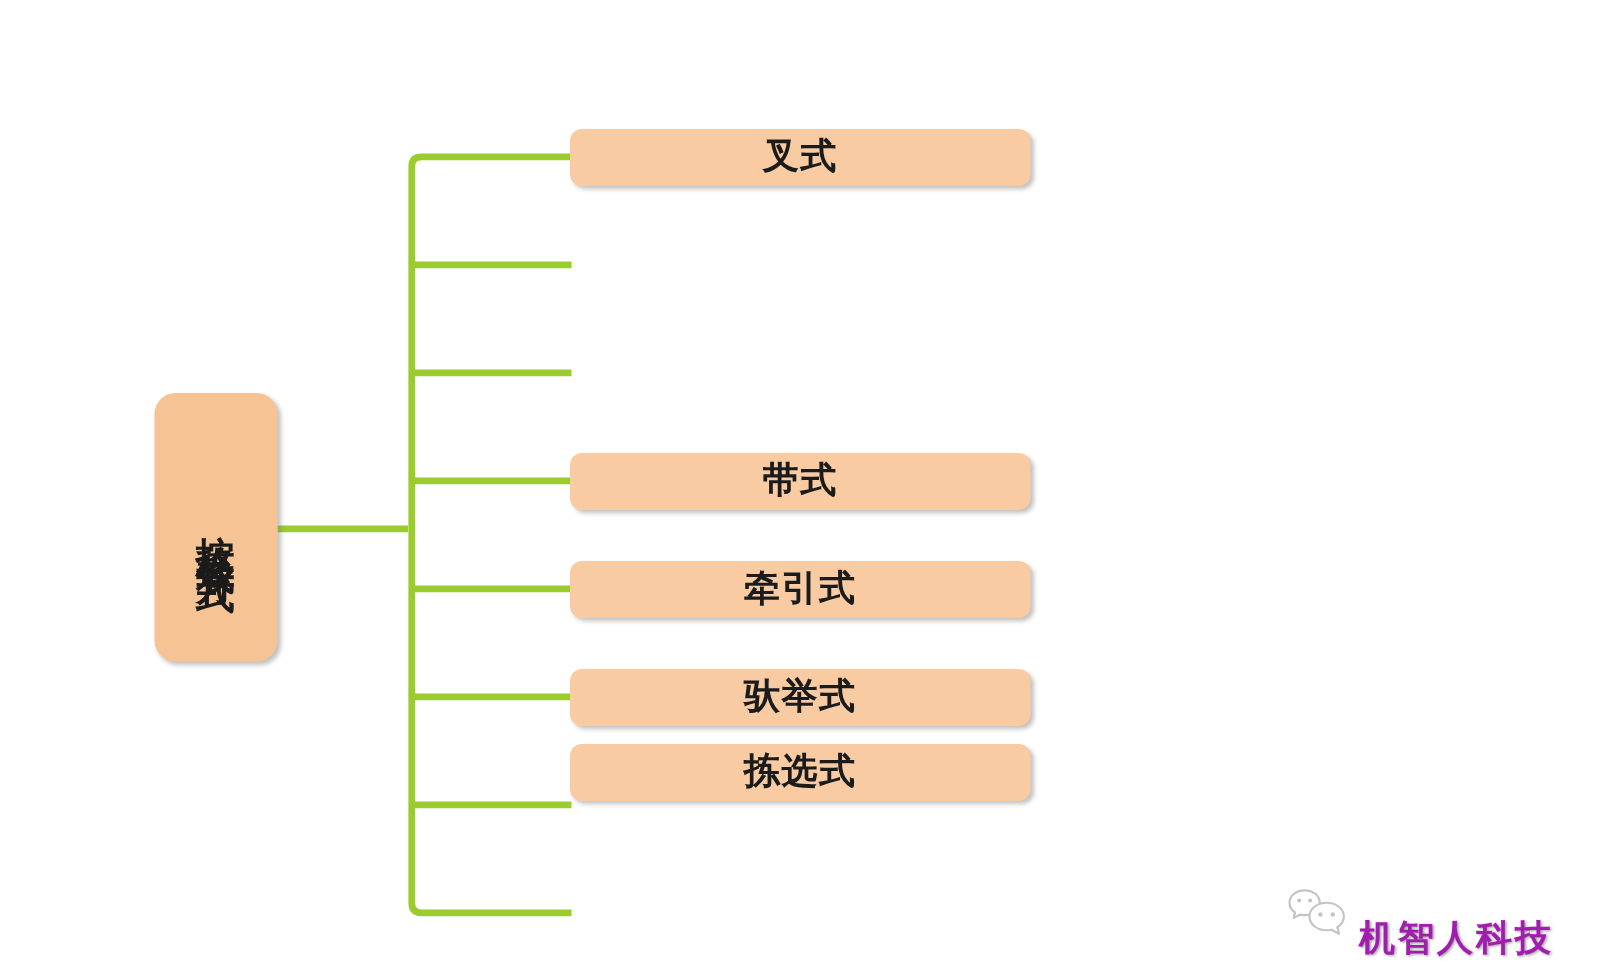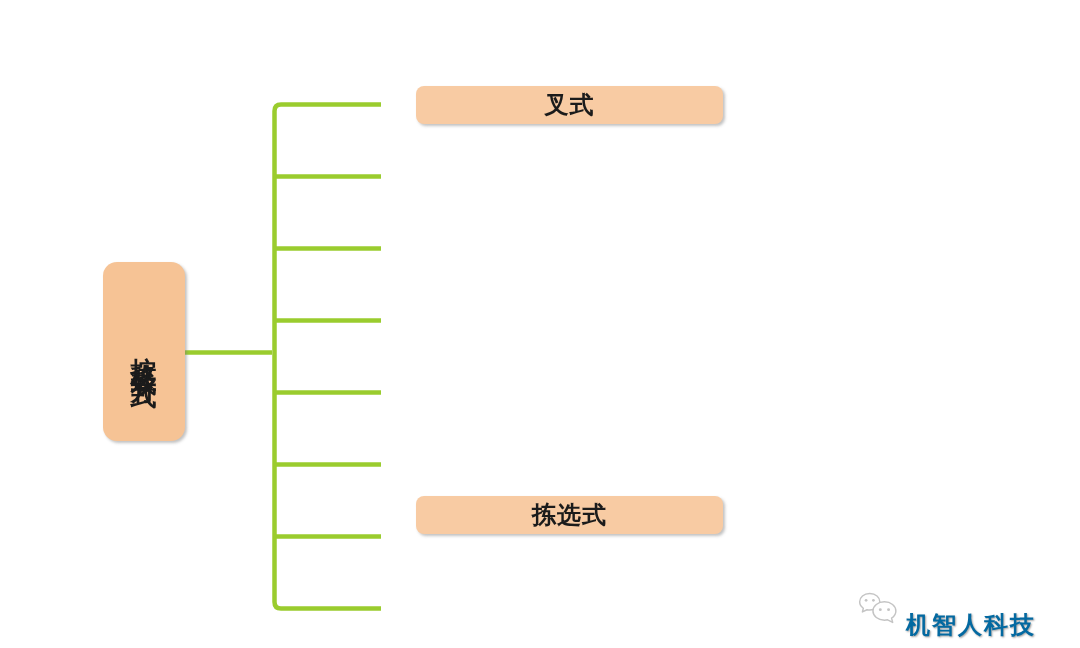--- a/index.html
+++ b/index.html
@@ -20,21 +20,21 @@
     stroke-linecap:butt;
   }
   .node{
     position:absolute;
     border-radius:8px;
     background:var(--node-fill,#F8CBA3);
     box-shadow:2px 2px 3px rgba(120,120,120,.45);
     display:flex;align-items:center;justify-content:center;
   }
   .child-node{
-    left:380px;width:307px;height:38px;margin-left:36px;
+    left:380px;width:307px;height:38px;
   }
   .child-node span{
     color:var(--node-text,#1B1B1B);
     font-size:24px;font-weight:600;
     letter-spacing:1px;
     line-height:1;
     white-space:nowrap;
   }
   .root-node{
     left:103px;top:262px;width:82px;height:179px;
@@ -51,21 +51,21 @@
   }
   .watermark{
     position:absolute;left:856px;top:580px;
     display:flex;align-items:center;gap:6px;
     color:var(--watermark-gray,#BFBFBF);
     user-select:none;
   }
   .watermark .wm-text{
     font-size:24px;font-weight:600;
     letter-spacing:2px;
-    color:#0369a1;
+    color:#a21caf;
     text-shadow:1px 1px 2px #9e9e9e,-1px -1px 1px #ffffff;
     white-space:nowrap;
     margin-top:29px;
   }
   .watermark svg{display:block;}
 </style>
 </head>
 <body>
 
 <div class="stage">
@@ -83,20 +83,29 @@
     <path d="M 274.5 536.5 H 381"></path>
   </svg>
 
   <div class="node root-node">
     <span>按移栽方式</span>
   </div>
 
   <div class="node child-node" style="top:86px">
       <span>叉式</span>
     </div>
+  <div class="node child-node" style="top:302px">
+      <span>带式</span>
+    </div>
+  <div class="node child-node" style="top:374px">
+      <span>牵引式</span>
+    </div>
+  <div class="node child-node" style="top:446px">
+      <span>驮举式</span>
+    </div>
   <div class="node child-node" style="top:496px">
       <span>拣选式</span>
     </div>
 
   <div class="watermark">
     <svg width="44" height="44" viewBox="0 0 48 48">
       <g fill="#ffffff" stroke="currentColor" stroke-width="1.6" stroke-linejoin="round">
         <path d="M 15 5 C 8.5 5 4 9 4 14 C 4 17 5.6 19.4 8 21 L 7 25 L 12 22.6 C 13 22.9 14 23 15 23 C 21.5 23 26 19 26 14 C 26 9 21.5 5 15 5 Z"></path>
         <path d="M 31 14 C 24 14 18.5 18.4 18.5 24 C 18.5 29.6 24 34 31 34 C 32.2 34 33.4 33.85 34.5 33.6 L 40 36.5 L 38.8 31.8 C 41.6 30 43.5 27.2 43.5 24 C 43.5 18.4 38 14 31 14 Z"></path>
       </g>

